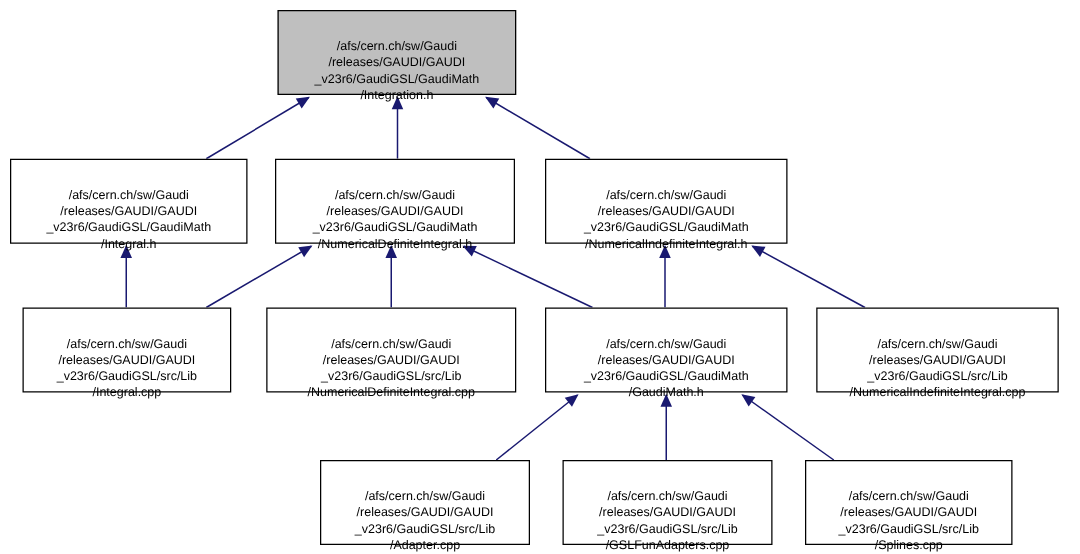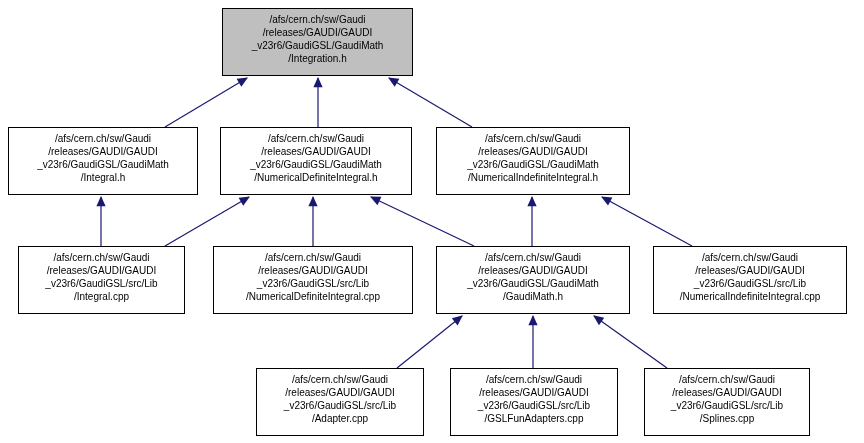--- a/index.html
+++ b/index.html
@@ -18,21 +18,21 @@
   .node {
     position:absolute;
     box-sizing:border-box;
     border:1px solid #000000;
     background:#ffffff;
     color:#000000;
     font-size:10px;
     line-height:13px;
     text-align:center;
     white-space:pre-line;
-    padding-top:4px;
+    padding-top:22px;
     height:68px;
   }
   .node.highlight { background:#bfbfbf; }
 </style>
 </head>
 <body>
 
 <div id="graph">
 
   <svg id="edges" width="864" height="443" viewBox="0 0 864 443" xmlns="http://www.w3.org/2000/svg">

